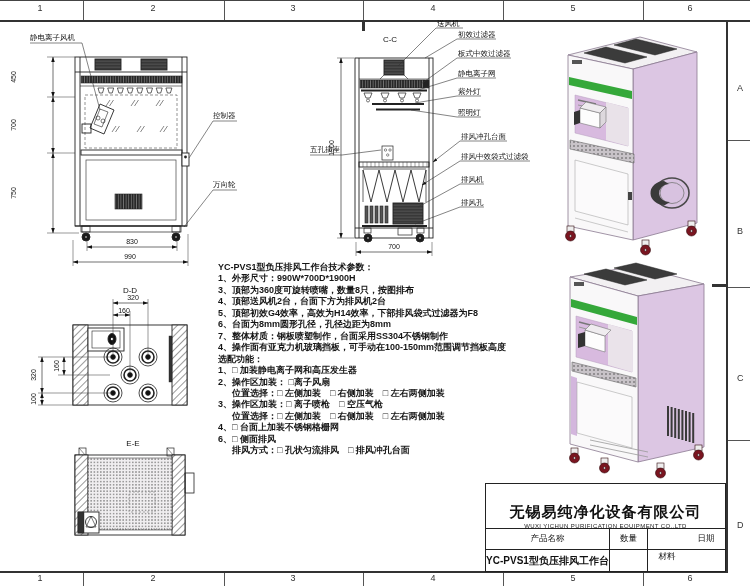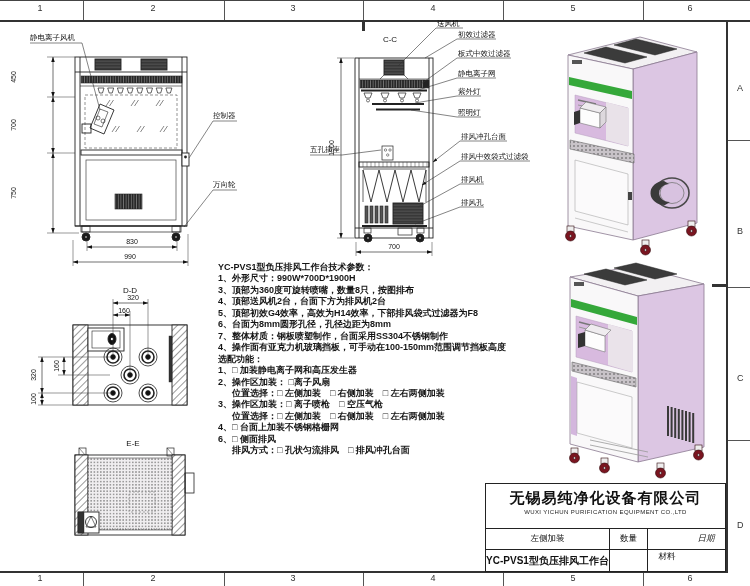--- a/index.html
+++ b/index.html
@@ -30,29 +30,29 @@
   
   .specs{position:absolute;left:218px;top:262px;width:305px;font-size:9px;font-weight:bold;
          line-height:11.45px;color:#151515;}
   .specs div{white-space:nowrap;}
   .specs .ind{padding-left:14px;}
   
   .tb{position:absolute;left:485px;top:483px;width:241px;height:89px;border:1.5px solid #222;
       box-sizing:border-box;background:#fff;}
   .tb-company{position:absolute;left:0;top:0;width:100%;height:45px;border-bottom:1px solid #222;
       box-sizing:border-box;text-align:center;}
-  .tb-cn{margin-top:5px;font-family:"Liberation Serif",serif;font-weight:bold;font-size:15px;
+  .tb-cn{margin-top:19px;font-family:"Liberation Serif",serif;font-weight:bold;font-size:15px;
       letter-spacing:1px;color:#111;}
   .tb-en{font-size:6px;letter-spacing:.4px;color:#222;margin-top:1px;}
   .tb-row{position:absolute;left:0;width:100%;display:flex;box-sizing:border-box;}
   .tb-head{top:45px;height:21px;border-bottom:1px solid #222;}
   .tb-val{top:66px;height:22px;}
   .tb-cell{box-sizing:border-box;border-right:1px solid #222;display:flex;align-items:center;
       justify-content:center;font-size:8.5px;color:#111;}
-  .tb-cell:last-child{border-right:none;font-style:italic;}
+  .tb-cell:last-child{border-right:none;}
   .c1{width:124px;} .c2{width:38px;} .c3{width:39px;margin-top:28px;} .c4{flex:1;}
   .tb-val .c1{font-weight:bold;font-size:10px;}
 </style>
 </head>
 <body>
 
 <div class="page">
 
   <div class="frame-top">
     <span class="zone-num" style="left:40px">1</span>
@@ -436,21 +436,21 @@
     <div>6、□ 侧面排风</div>
     <div class="ind">排风方式：□ 孔状匀流排风　□ 排风冲孔台面</div>
   </div>
 
   <div class="tb">
     <div class="tb-company">
       <div class="tb-cn">无锡易纯净化设备有限公司</div>
       <div class="tb-en">WUXI YICHUN PURIFICATION EQUIPMENT CO.,LTD</div>
     </div>
     <div class="tb-row tb-head">
-      <div class="tb-cell c1">左侧加装</div>
+      <div class="tb-cell c1">产品名称</div>
       <div class="tb-cell c2">数量</div>
       <div class="tb-cell c3">材料</div>
       <div class="tb-cell c4">日期</div>
     </div>
     <div class="tb-row tb-val">
       <div class="tb-cell c1">YC-PVS1型负压排风工作台</div>
       <div class="tb-cell c2"></div>
       <div class="tb-cell c3"></div>
       <div class="tb-cell c4"></div>
     </div>

